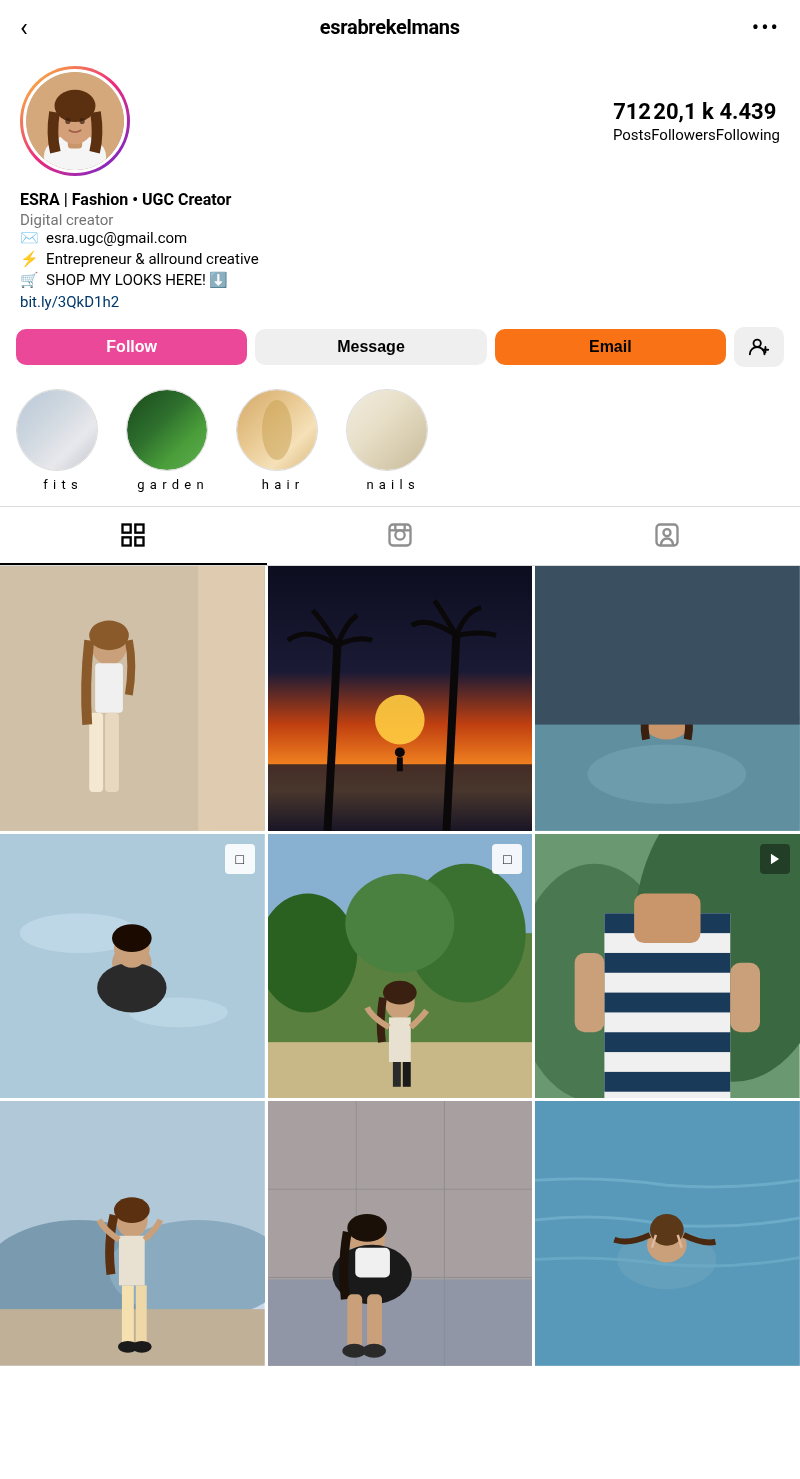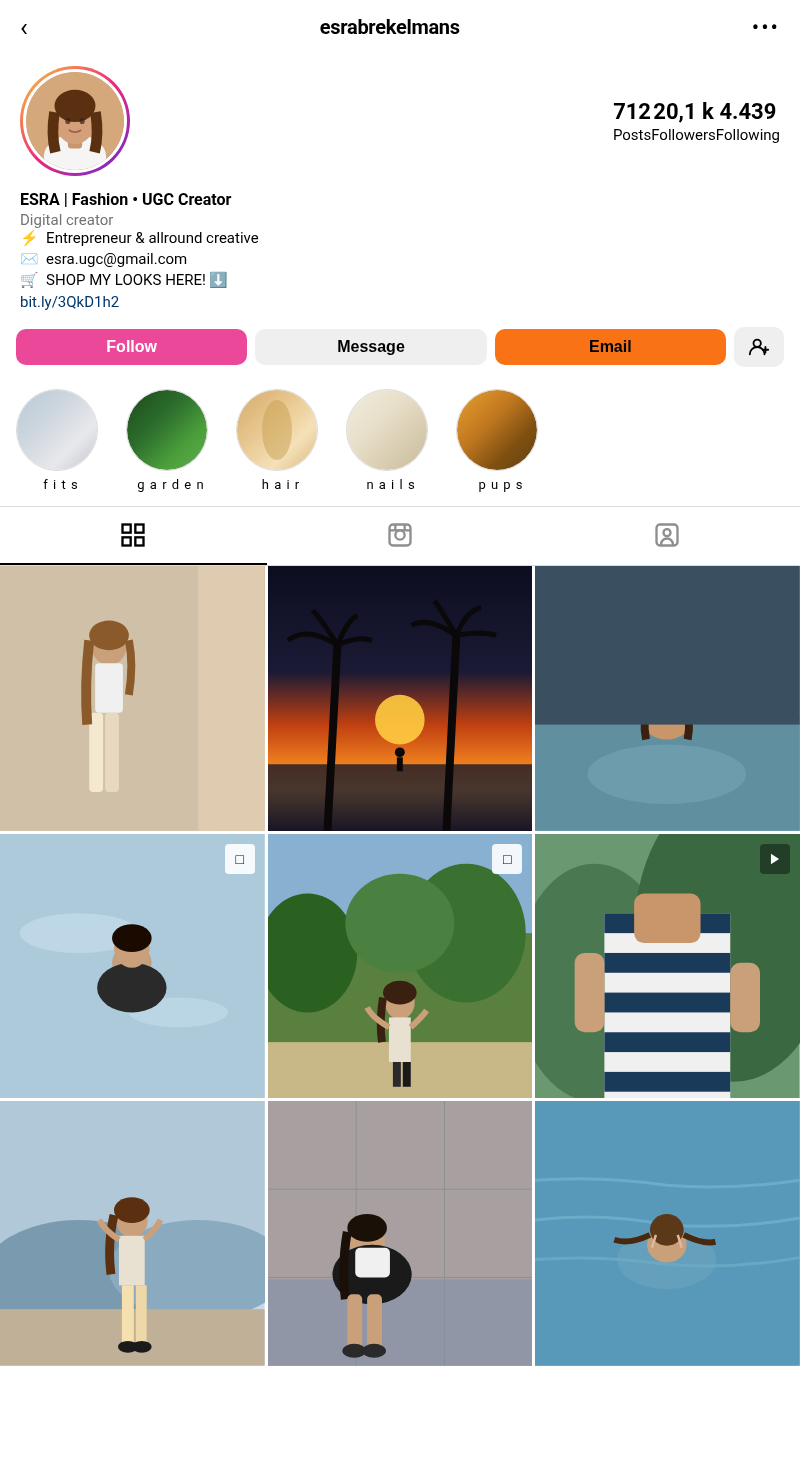--- a/index.html
+++ b/index.html
@@ -279,22 +279,22 @@
     <div class="stat-item">
       <span class="stat-number">4.439</span>
       <span class="stat-label">Following</span>
     </div>
   </div>
 </div>
 
 <div class="bio-section">
   <div class="bio-name">ESRA | Fashion • UGC Creator</div>
   <div class="bio-category">Digital creator</div>
+  <div class="bio-line">✉️&nbsp; esra.ugc@gmail.com</div>
   <div class="bio-line">⚡&nbsp; Entrepreneur &amp; allround creative</div>
-  <div class="bio-line">✉️&nbsp; esra.ugc@gmail.com</div>
   <div class="bio-line">🛒&nbsp; SHOP MY LOOKS HERE! ⬇️</div>
   <a class="bio-link" href="#">bit.ly/3QkD1h2</a>
 </div>
 
 <div class="action-buttons">
   <button class="btn-follow">Follow</button>
   <button class="btn-message">Message</button>
   <button class="btn-email">Email</button>
   <button class="btn-add">
     <svg width="22" height="22" viewBox="0 0 24 24" fill="none" xmlns="http://www.w3.org/2000/svg">
@@ -331,26 +331,20 @@
     <span class="highlight-label">h a i r</span>
   </div>
 
   <div class="highlight-item">
     <div class="highlight-circle">
       <div style="width:100%;height:100%;background:linear-gradient(135deg,#f0ece0 0%,#e8dfc8 40%,#d8cdb0 70%,#c8ba98 100%);border-radius:50%;"></div>
     </div>
     <span class="highlight-label">n a i l s</span>
   </div>
 
-  <div class="highlight-item">
-    <div class="highlight-circle">
-      <div style="width:100%;height:100%;background:linear-gradient(135deg,#e8a030 0%,#c07820 40%,#805010 70%,#604010 100%);border-radius:50%;"></div>
-    </div>
-    <span class="highlight-label">p u p s</span>
-  </div>
 </div>
 
 <div class="tab-bar">
   <div class="tab-item active">
     <svg width="28" height="28" viewBox="0 0 24 24" fill="none" xmlns="http://www.w3.org/2000/svg">
       <rect x="3" y="3" width="7" height="7" stroke="#000" stroke-width="2"></rect>
       <rect x="14" y="3" width="7" height="7" stroke="#000" stroke-width="2"></rect>
       <rect x="3" y="14" width="7" height="7" stroke="#000" stroke-width="2"></rect>
       <rect x="14" y="14" width="7" height="7" stroke="#000" stroke-width="2"></rect>
     </svg>

